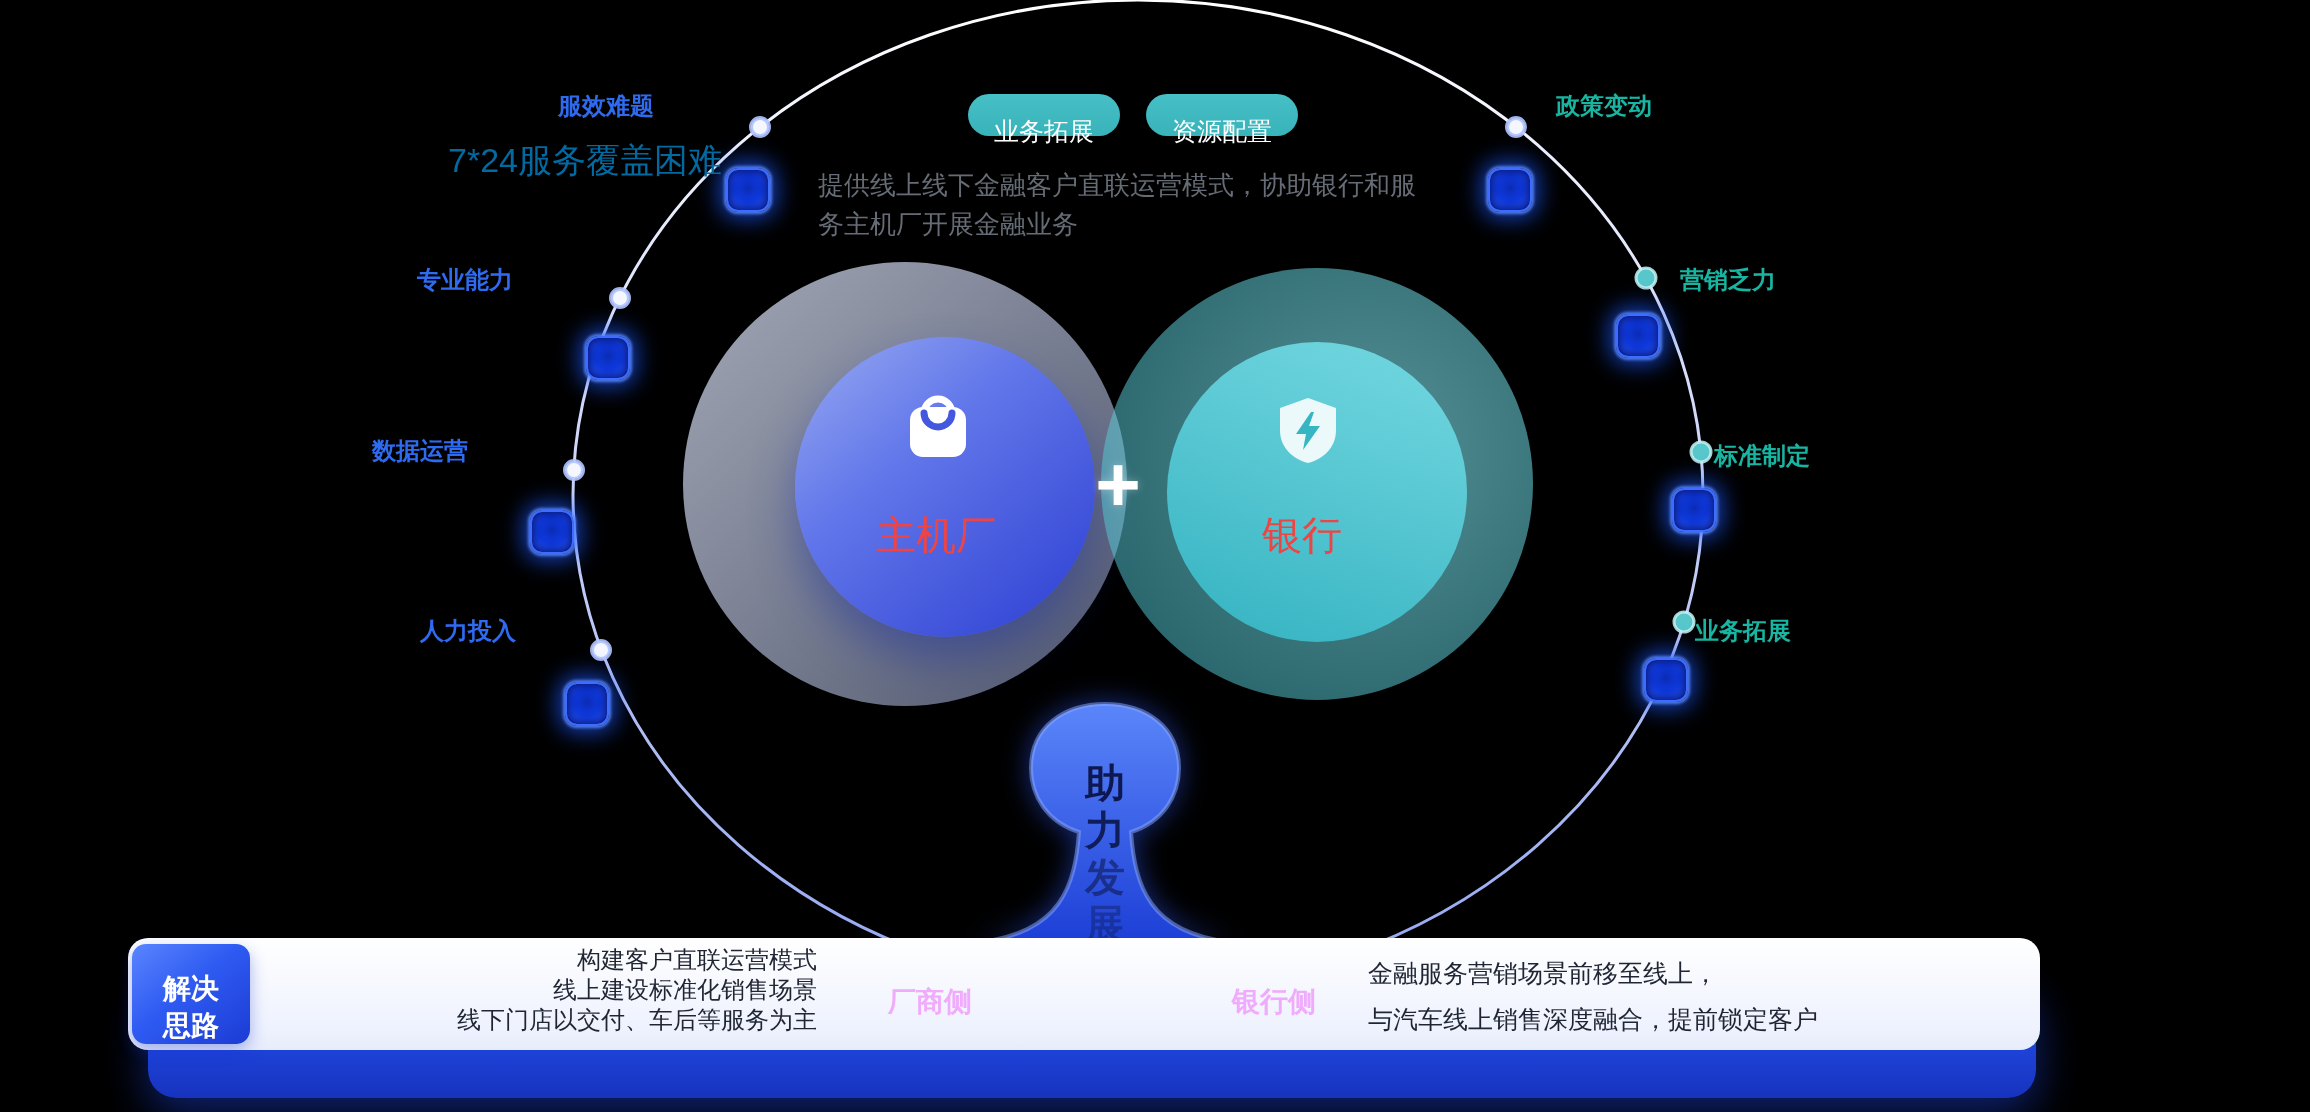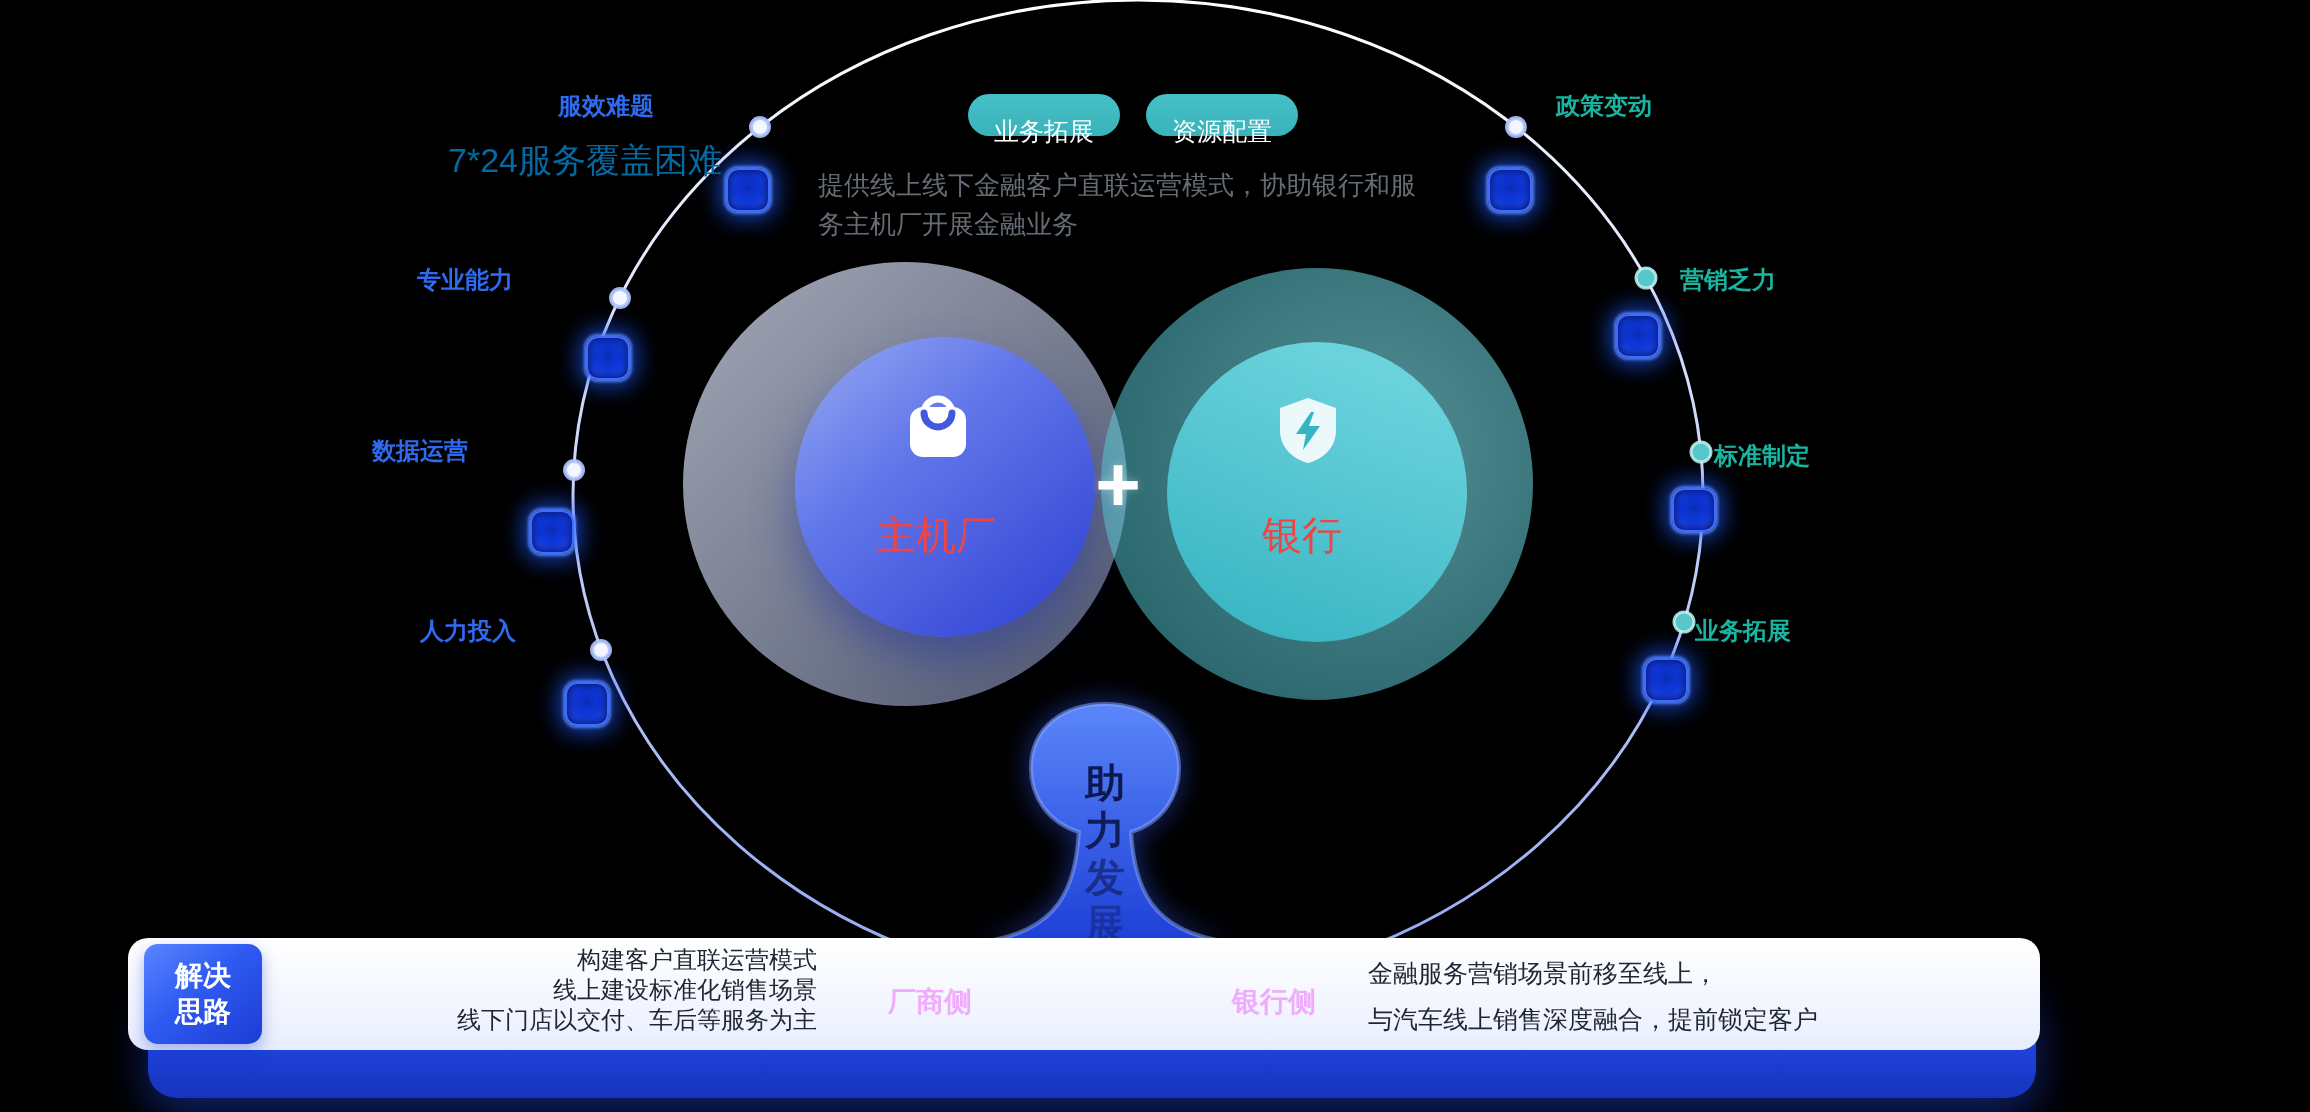--- a/index.html
+++ b/index.html
@@ -62,24 +62,24 @@
   .tree-char{position:absolute;left:1083px;width:44px;text-align:center;font-size:40px;font-weight:700;
     color:#0d1850;z-index:5}
   .tc0{top:756px;opacity:1}.tc1{top:803px;opacity:.92}.tc2{top:850px;opacity:.58}.tc3{top:897px;opacity:.4}
 
   
   .bar-base{position:absolute;left:148px;top:982px;width:1888px;height:116px;border-radius:28px;z-index:5;
     background:linear-gradient(180deg,#3f6bf7 0%, #2047e0 45%, #1733be 100%);
     box-shadow:0 14px 44px rgba(30,70,230,.5)}
   .bar-white{position:absolute;left:128px;top:938px;width:1912px;height:112px;border-radius:20px;z-index:6;
     background:linear-gradient(180deg,#ffffff 0%, #eef2fe 82%, #e7ecfb 100%)}
-  .bar-badge{position:absolute;left:144px;top:944px;width:118px;height:100px;border-radius:14px;z-index:7;
+  .bar-badge{position:absolute;left:132px;top:944px;width:118px;height:100px;border-radius:14px;z-index:7;
     background:linear-gradient(140deg,#5a85ff 0%, #2f5bf2 45%, #1b3bd4 100%);
     box-shadow:0 6px 16px rgba(20,50,200,.35);
-    display:flex;flex-direction:column;align-items:center;justify-content:center;
+    display:flex;flex-direction:column;align-items:center;justify-content:flex-end;
     color:#fff;font-size:28px;font-weight:700;line-height:1.3}
   .maker-text{position:absolute;left:397px;top:945px;width:420px;text-align:right;z-index:7;
     font-size:24px;line-height:30px;color:#1f2533}
   .side-tag{position:absolute;top:983px;z-index:7;font-size:28px;font-weight:700;color:#f0abfc;white-space:nowrap}
   .maker-tag{left:888px}.bank-tag{left:1232px}
   .bank-text{position:absolute;left:1368px;top:950px;width:520px;z-index:7;
     font-size:25px;line-height:46px;color:#1f2533}
 </style>
 </head>
 <body>

